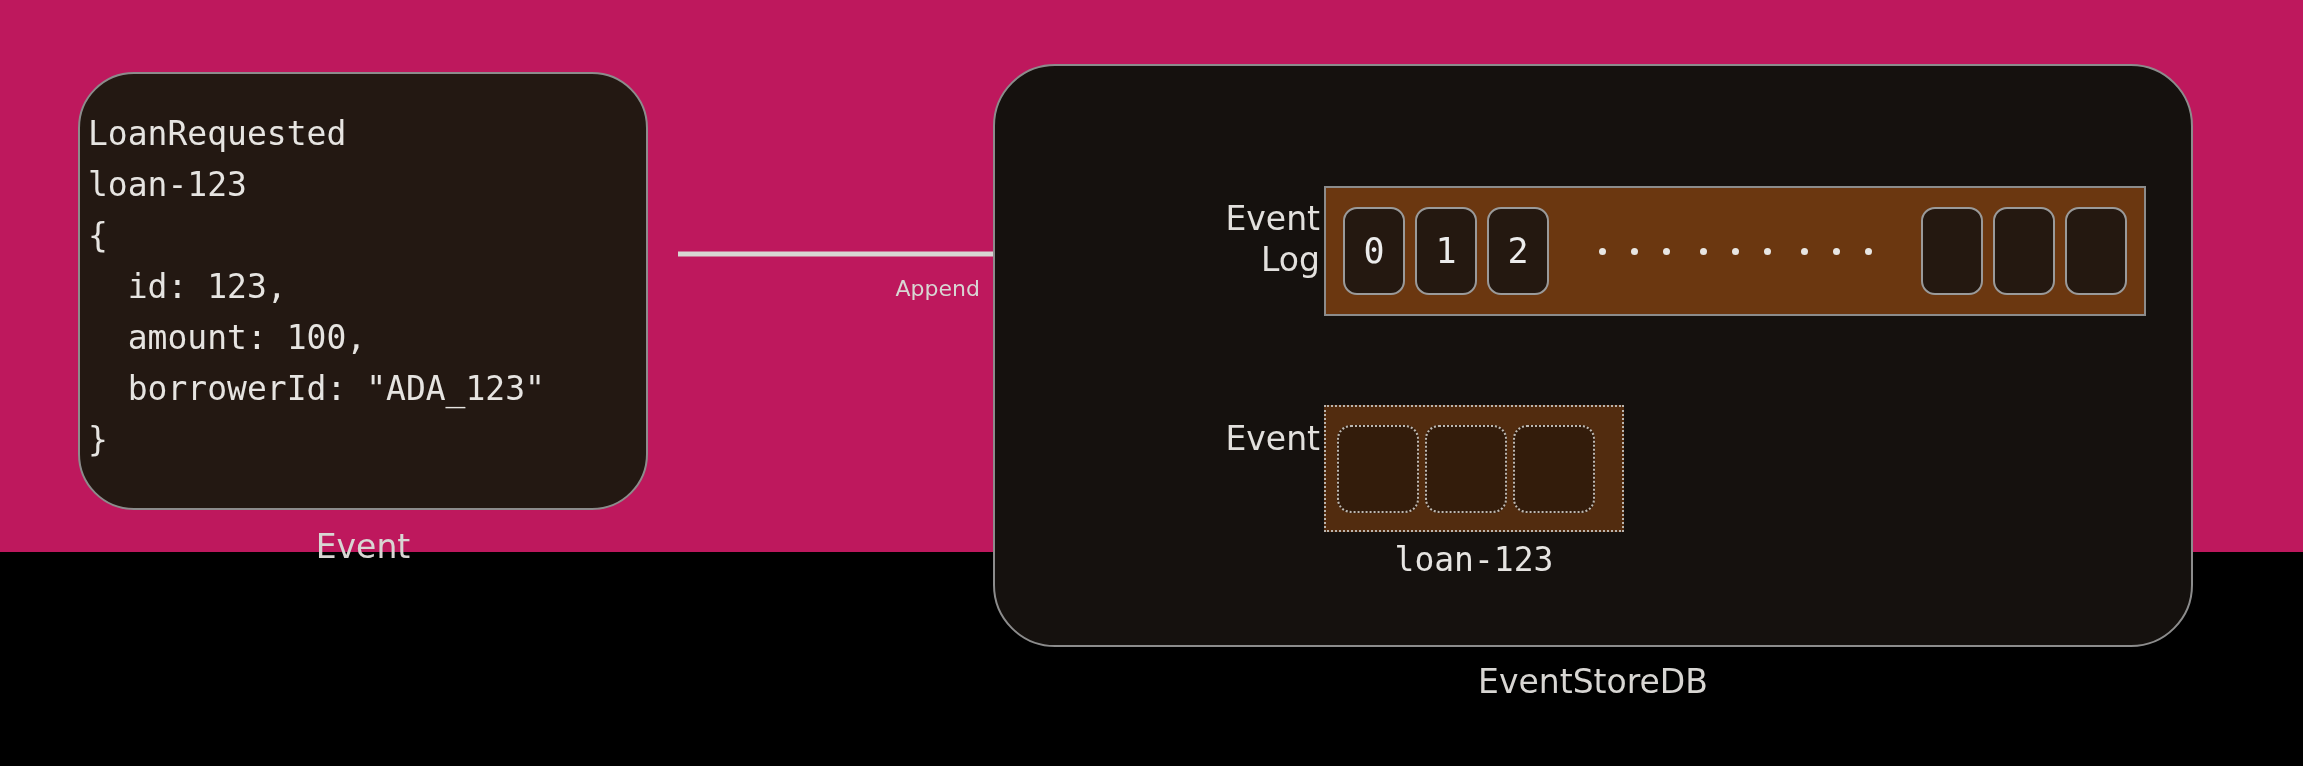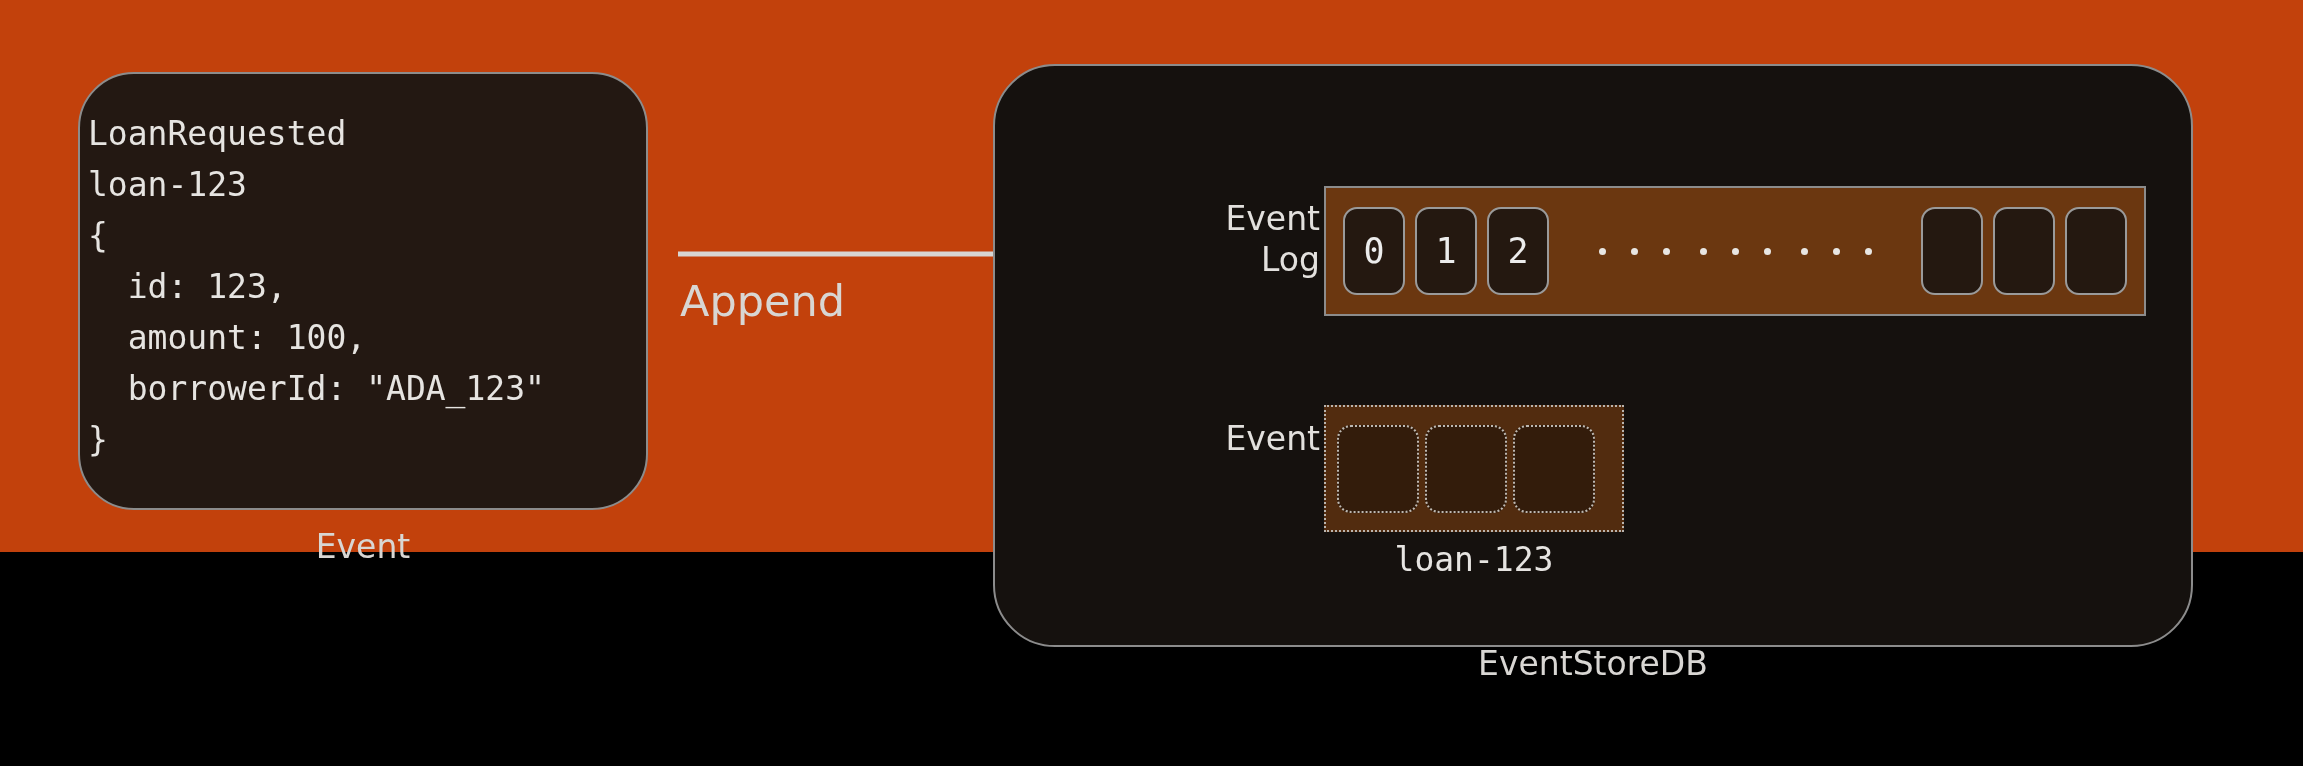--- a/index.html
+++ b/index.html
@@ -12,21 +12,21 @@
     height: 766px;
     overflow: hidden;
     font-family: "DejaVu Sans", sans-serif;
     -webkit-font-smoothing: antialiased;
   }
 
   #canvas {
     position: relative;
     width: 2303px;
     height: 552px;
-    background: #c2410c;
+    background: #be185d;
   }
 
   
   .event-card {
     position: absolute;
     left: 78px;
     top: 72px;
     width: 570px;
     height: 438px;
     background: #231812;
@@ -64,41 +64,41 @@
     top: 0;
     width: 2303px;
     height: 766px;
     pointer-events: none;
   }
   .arrow-label {
     position: absolute;
     left: 680px;
     top: 276px;
     width: 300px;
-    text-align: left;
-    font-size: 43px;
+    text-align: right;
+    font-size: 22px;
     color: #d8d6d3;
   }
 
   
   .store-card {
     position: absolute;
     left: 993px;
     top: 64px;
     width: 1200px;
     height: 583px;
     background: #15110e;
     border: 2px solid #8c8c8c;
     border-radius: 62px;
     box-sizing: border-box;
   }
   .store-caption {
     position: absolute;
     left: 993px;
-    top: 644px;
+    top: 662px;
     width: 1200px;
     text-align: center;
     font-size: 33px;
     color: #d8d6d3;
   }
 
   
   .row-label {
     position: absolute;
     text-align: right;

